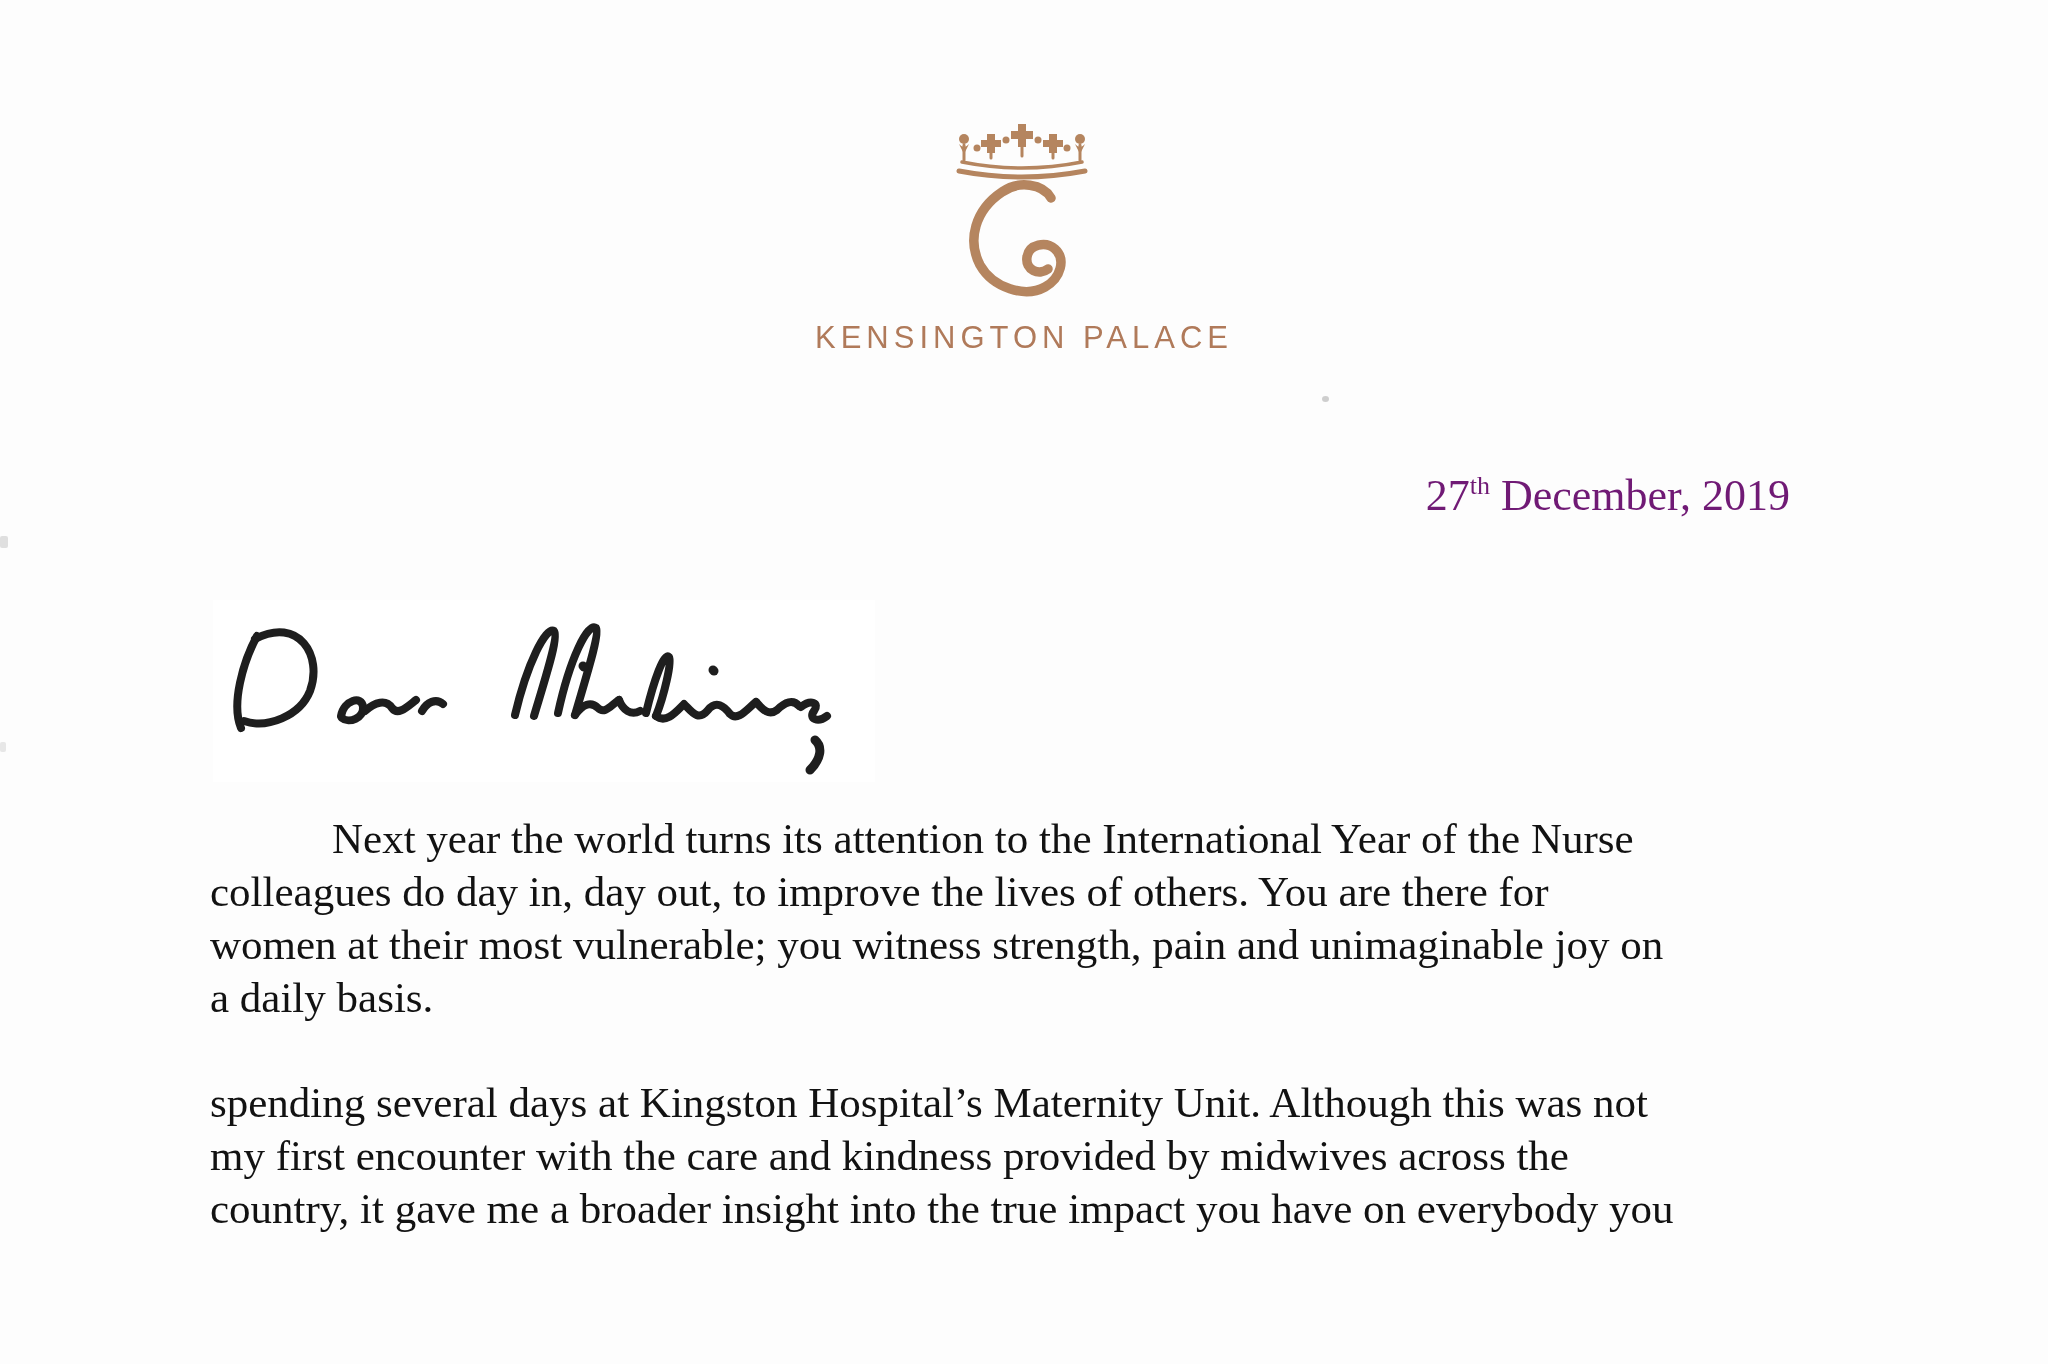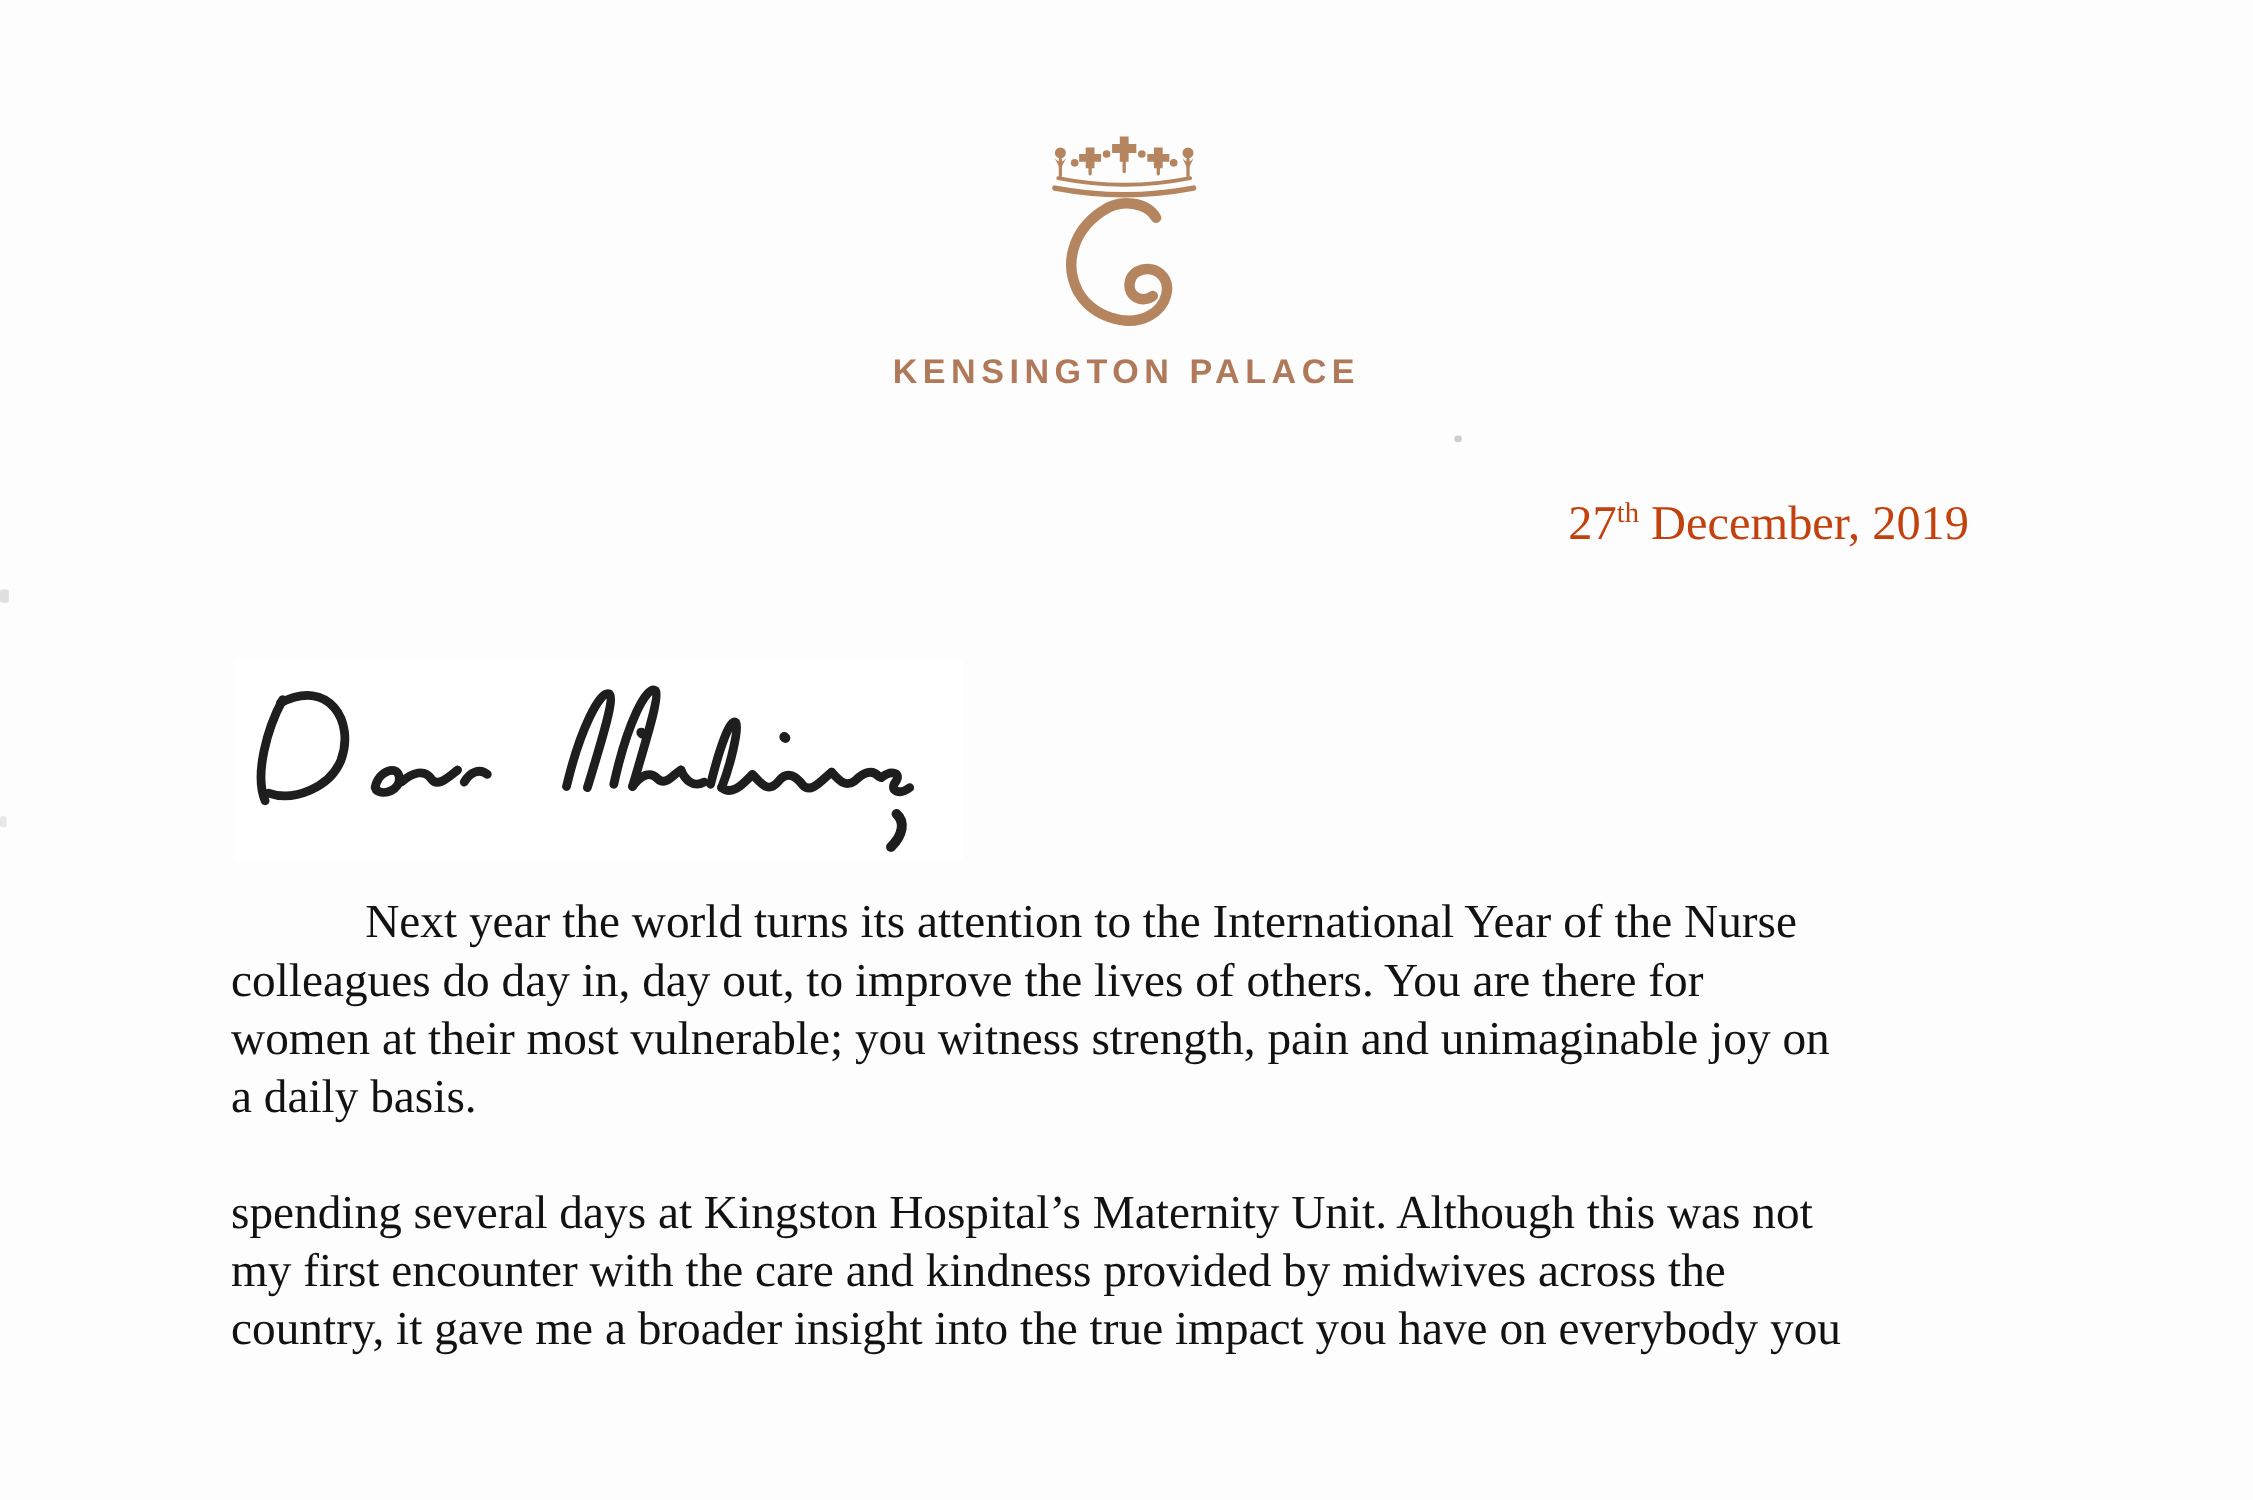--- a/index.html
+++ b/index.html
@@ -14,32 +14,32 @@
   }
 
   
   .crest {
     position:absolute; top:118px; left:947px; width:150px; height:190px;
   }
   .org-name {
     position:absolute; top:320px; left:0; width:2048px;
     text-align:center;
     font-family:"Liberation Sans", sans-serif;
-    font-weight:bold;
+    font-weight:normal;
     font-size:31px;
     letter-spacing:5px;
     color:#b07a5a;
   }
 
   
   .date-line {
-    position:absolute; top:450px; right:258px;
+    position:absolute; top:470px; right:258px;
     font-size:44px;
     white-space:nowrap;
-    color:#c2410c;
+    color:#701a75;
   }
   .date-line sup { font-size:26px; vertical-align:super; line-height:0; }
 
   
   .salutation {
     position:absolute; top:600px; left:213px; width:662px; height:182px;
     background:#ffffff;
   }
   .salutation svg { position:absolute; top:12px; left:2px; }
   .sr-only {

